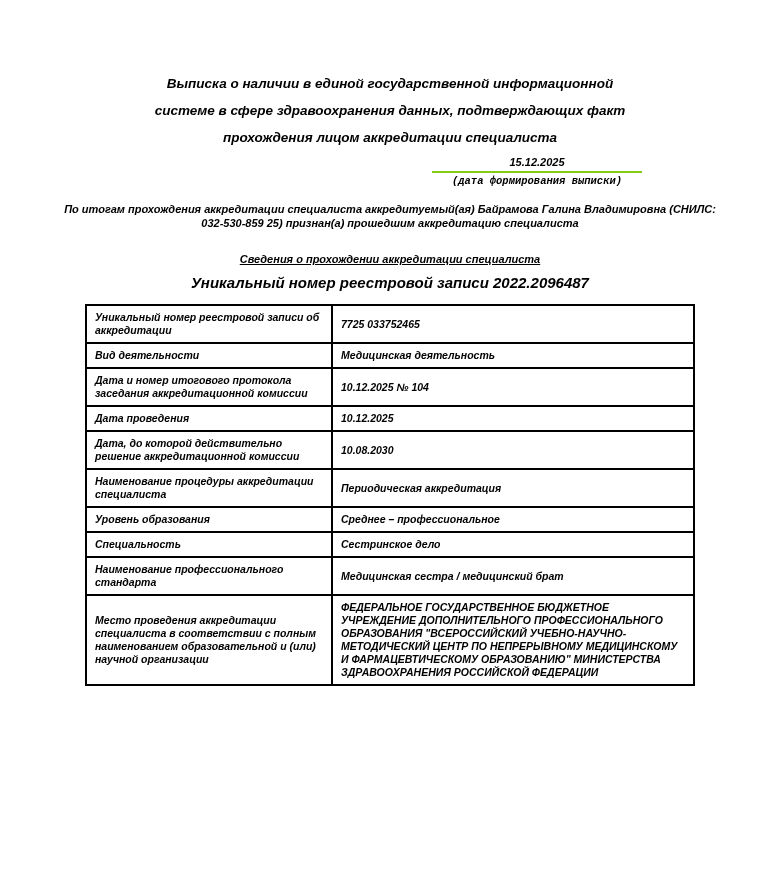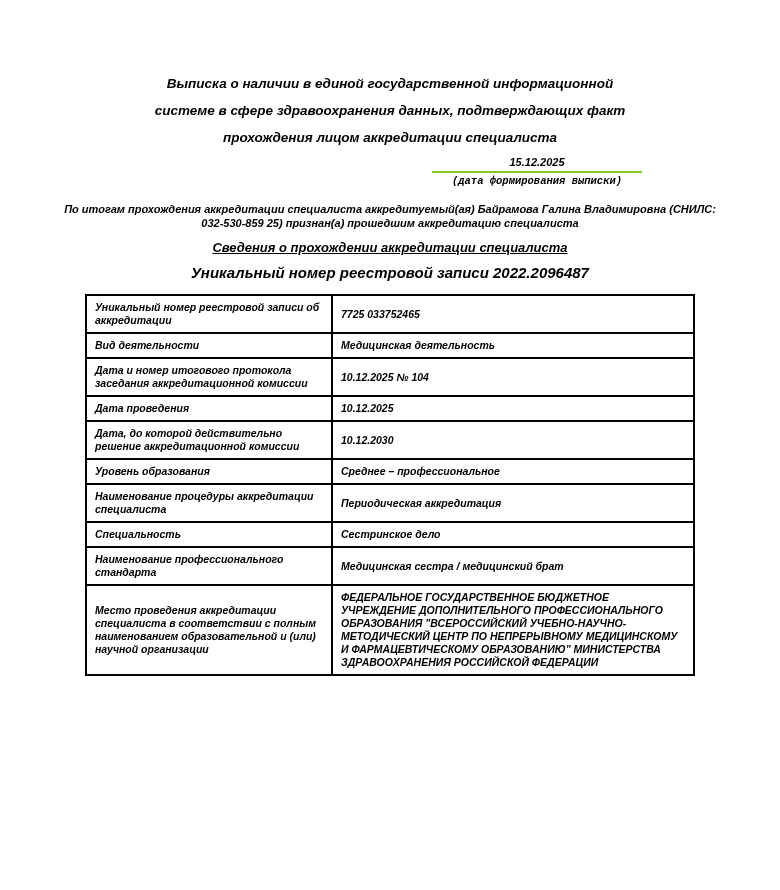--- a/index.html
+++ b/index.html
@@ -56,23 +56,23 @@
     width: 662px;
     margin: 15px auto 0;
     text-align: center;
     font-size: 11px;
     font-weight: bold;
     font-style: italic;
     line-height: 14px;
   }
 
   .section-heading {
-    margin-top: 10px;
+    margin-top: 23px;
     text-align: center;
-    font-size: 13px;
+    font-size: 11px;
     font-weight: bold;
     font-style: italic;
     text-decoration: underline;
   }
 
   .registry-heading {
     margin-top: 9px;
     text-align: center;
     font-size: 15px;
     font-weight: bold;
@@ -133,29 +133,29 @@
       <tr>
         <td class="col-label">Дата и номер итогового протокола заседания аккредитационной комиссии</td>
         <td class="col-value">10.12.2025 № 104</td>
       </tr>
       <tr>
         <td class="col-label">Дата проведения</td>
         <td class="col-value">10.12.2025</td>
       </tr>
       <tr>
         <td class="col-label">Дата, до которой действительно решение аккредитационной комиссии</td>
-        <td class="col-value">10.12.2030</td>
+        <td class="col-value">10.08.2030</td>
+      </tr>
+      <tr>
+        <td class="col-label">Наименование процедуры аккредитации специалиста</td>
+        <td class="col-value">Периодическая аккредитация</td>
       </tr>
       <tr>
         <td class="col-label">Уровень образования</td>
         <td class="col-value">Среднее – профессиональное</td>
-      </tr>
-      <tr>
-        <td class="col-label">Наименование процедуры аккредитации специалиста</td>
-        <td class="col-value">Периодическая аккредитация</td>
       </tr>
       <tr>
         <td class="col-label">Специальность</td>
         <td class="col-value">Сестринское дело</td>
       </tr>
       <tr>
         <td class="col-label">Наименование профессионального стандарта</td>
         <td class="col-value">Медицинская сестра / медицинский брат</td>
       </tr>
       <tr>

